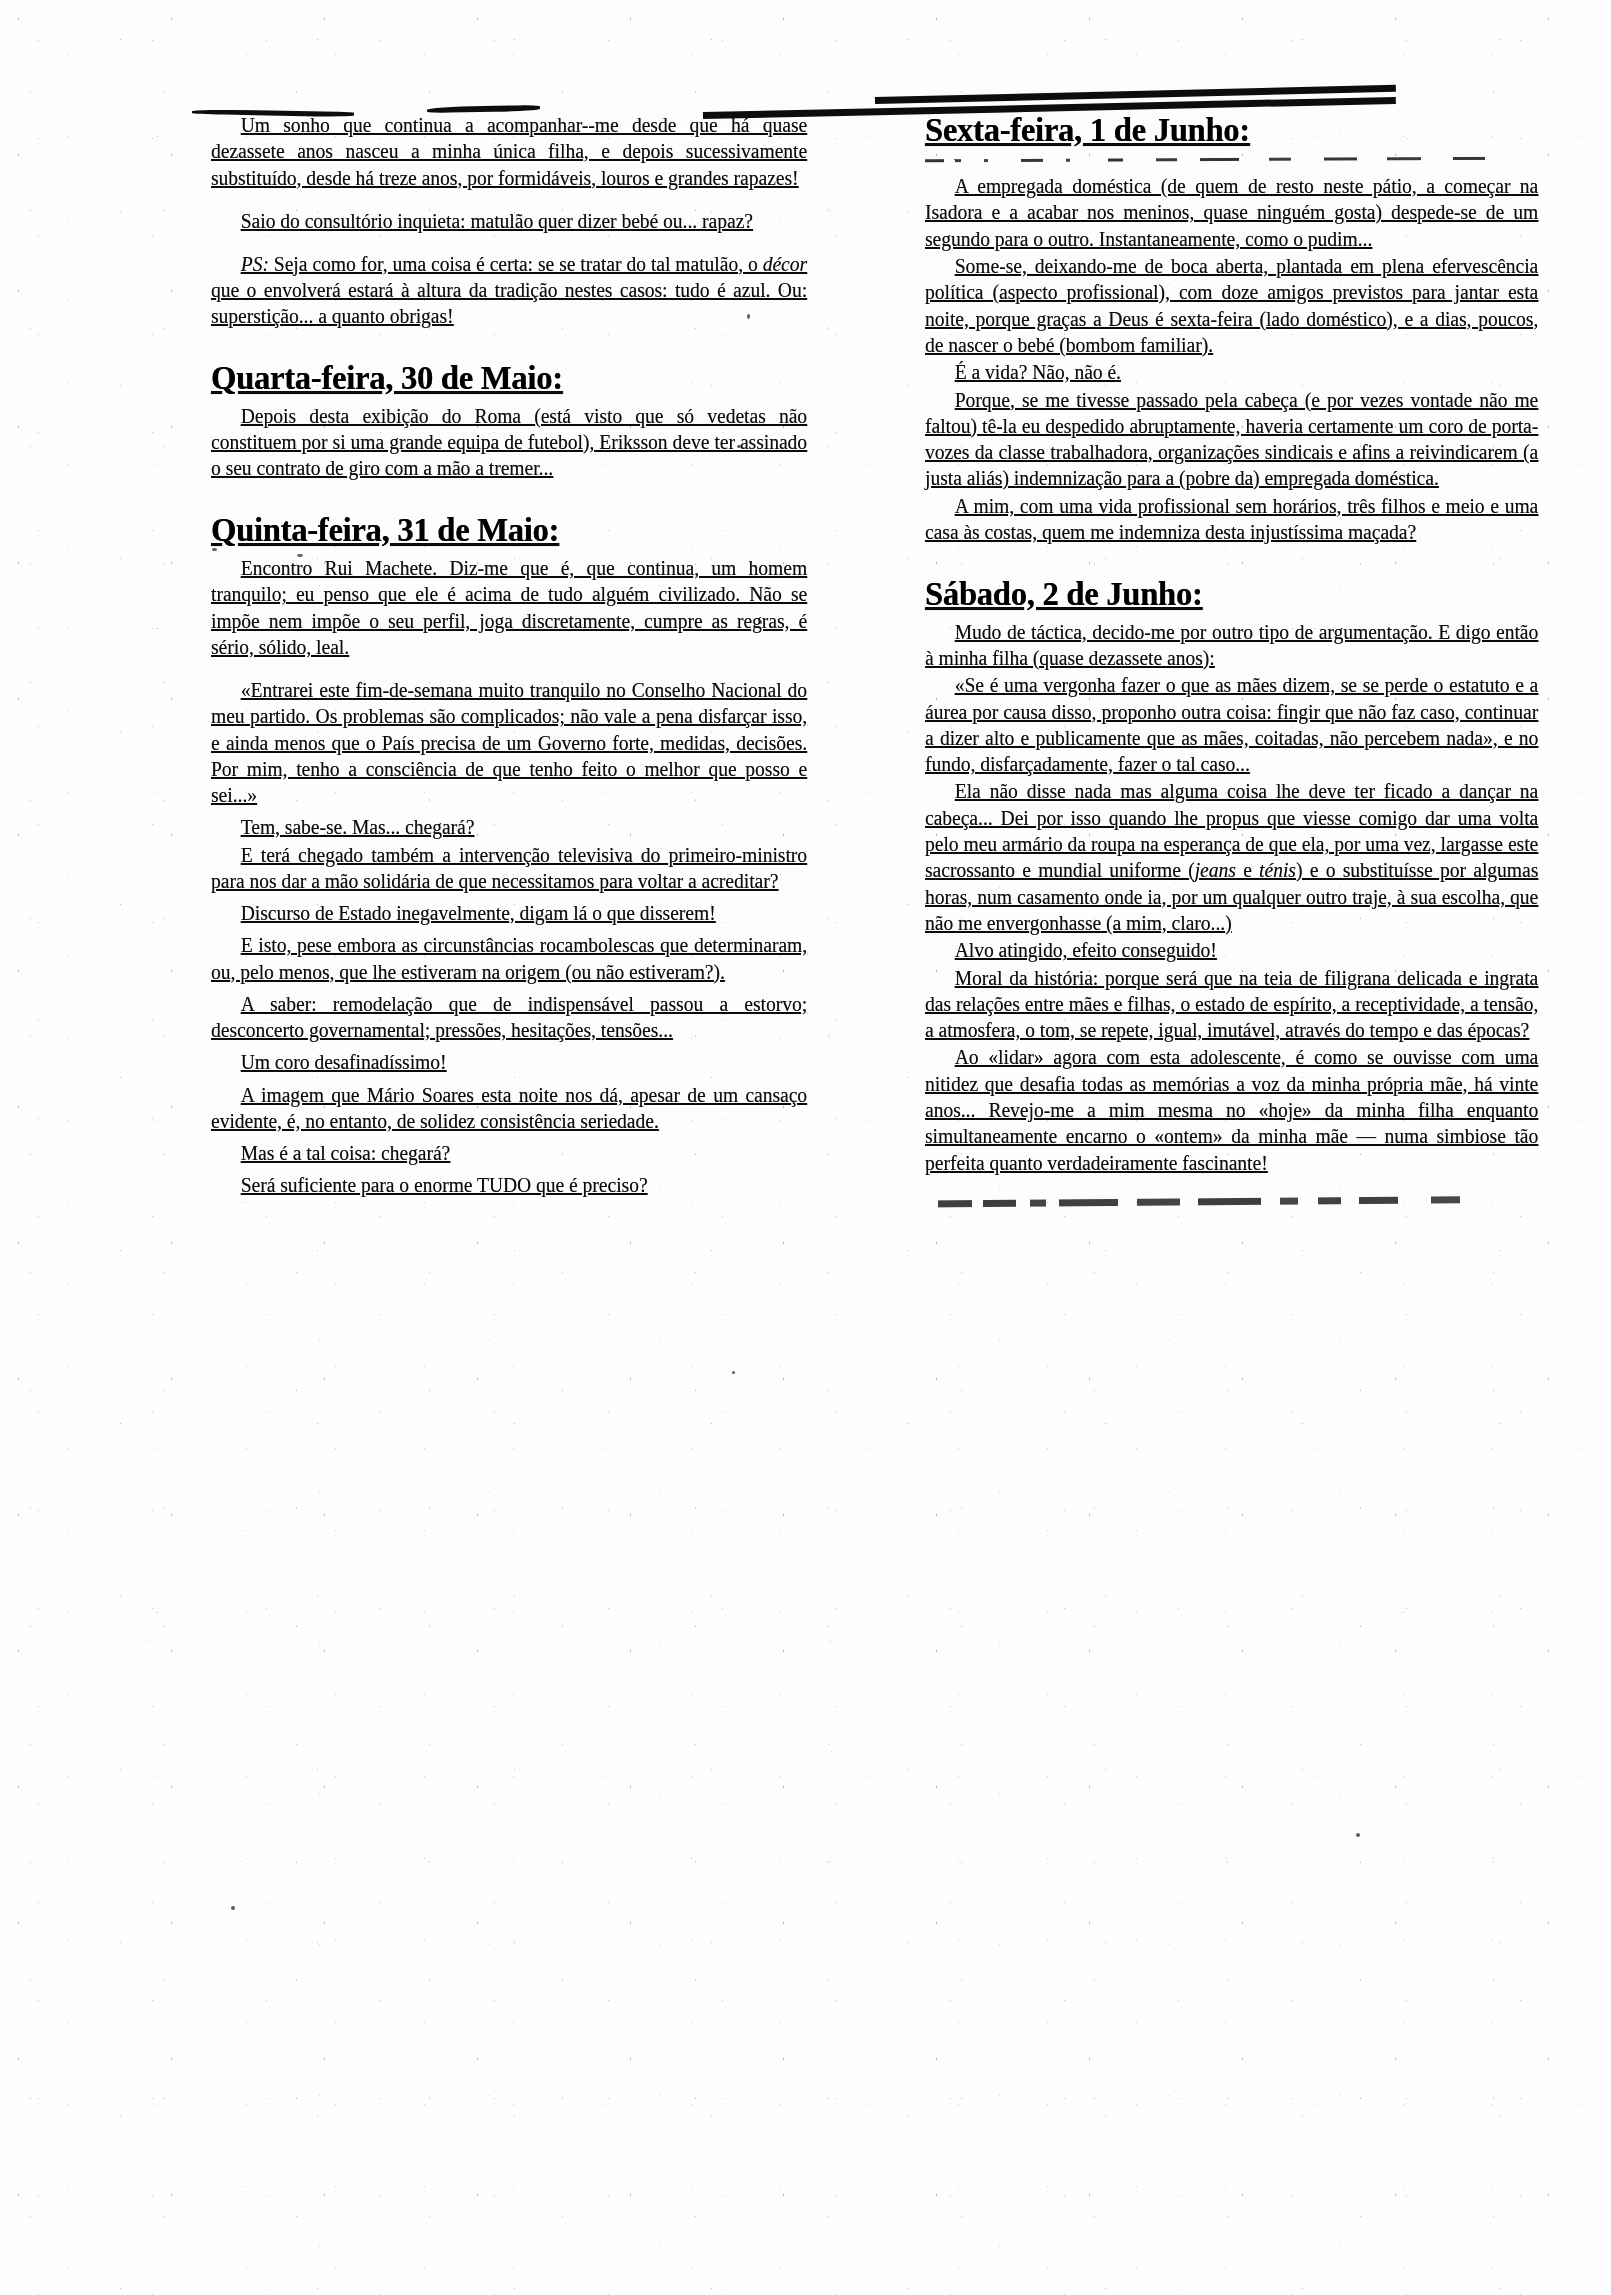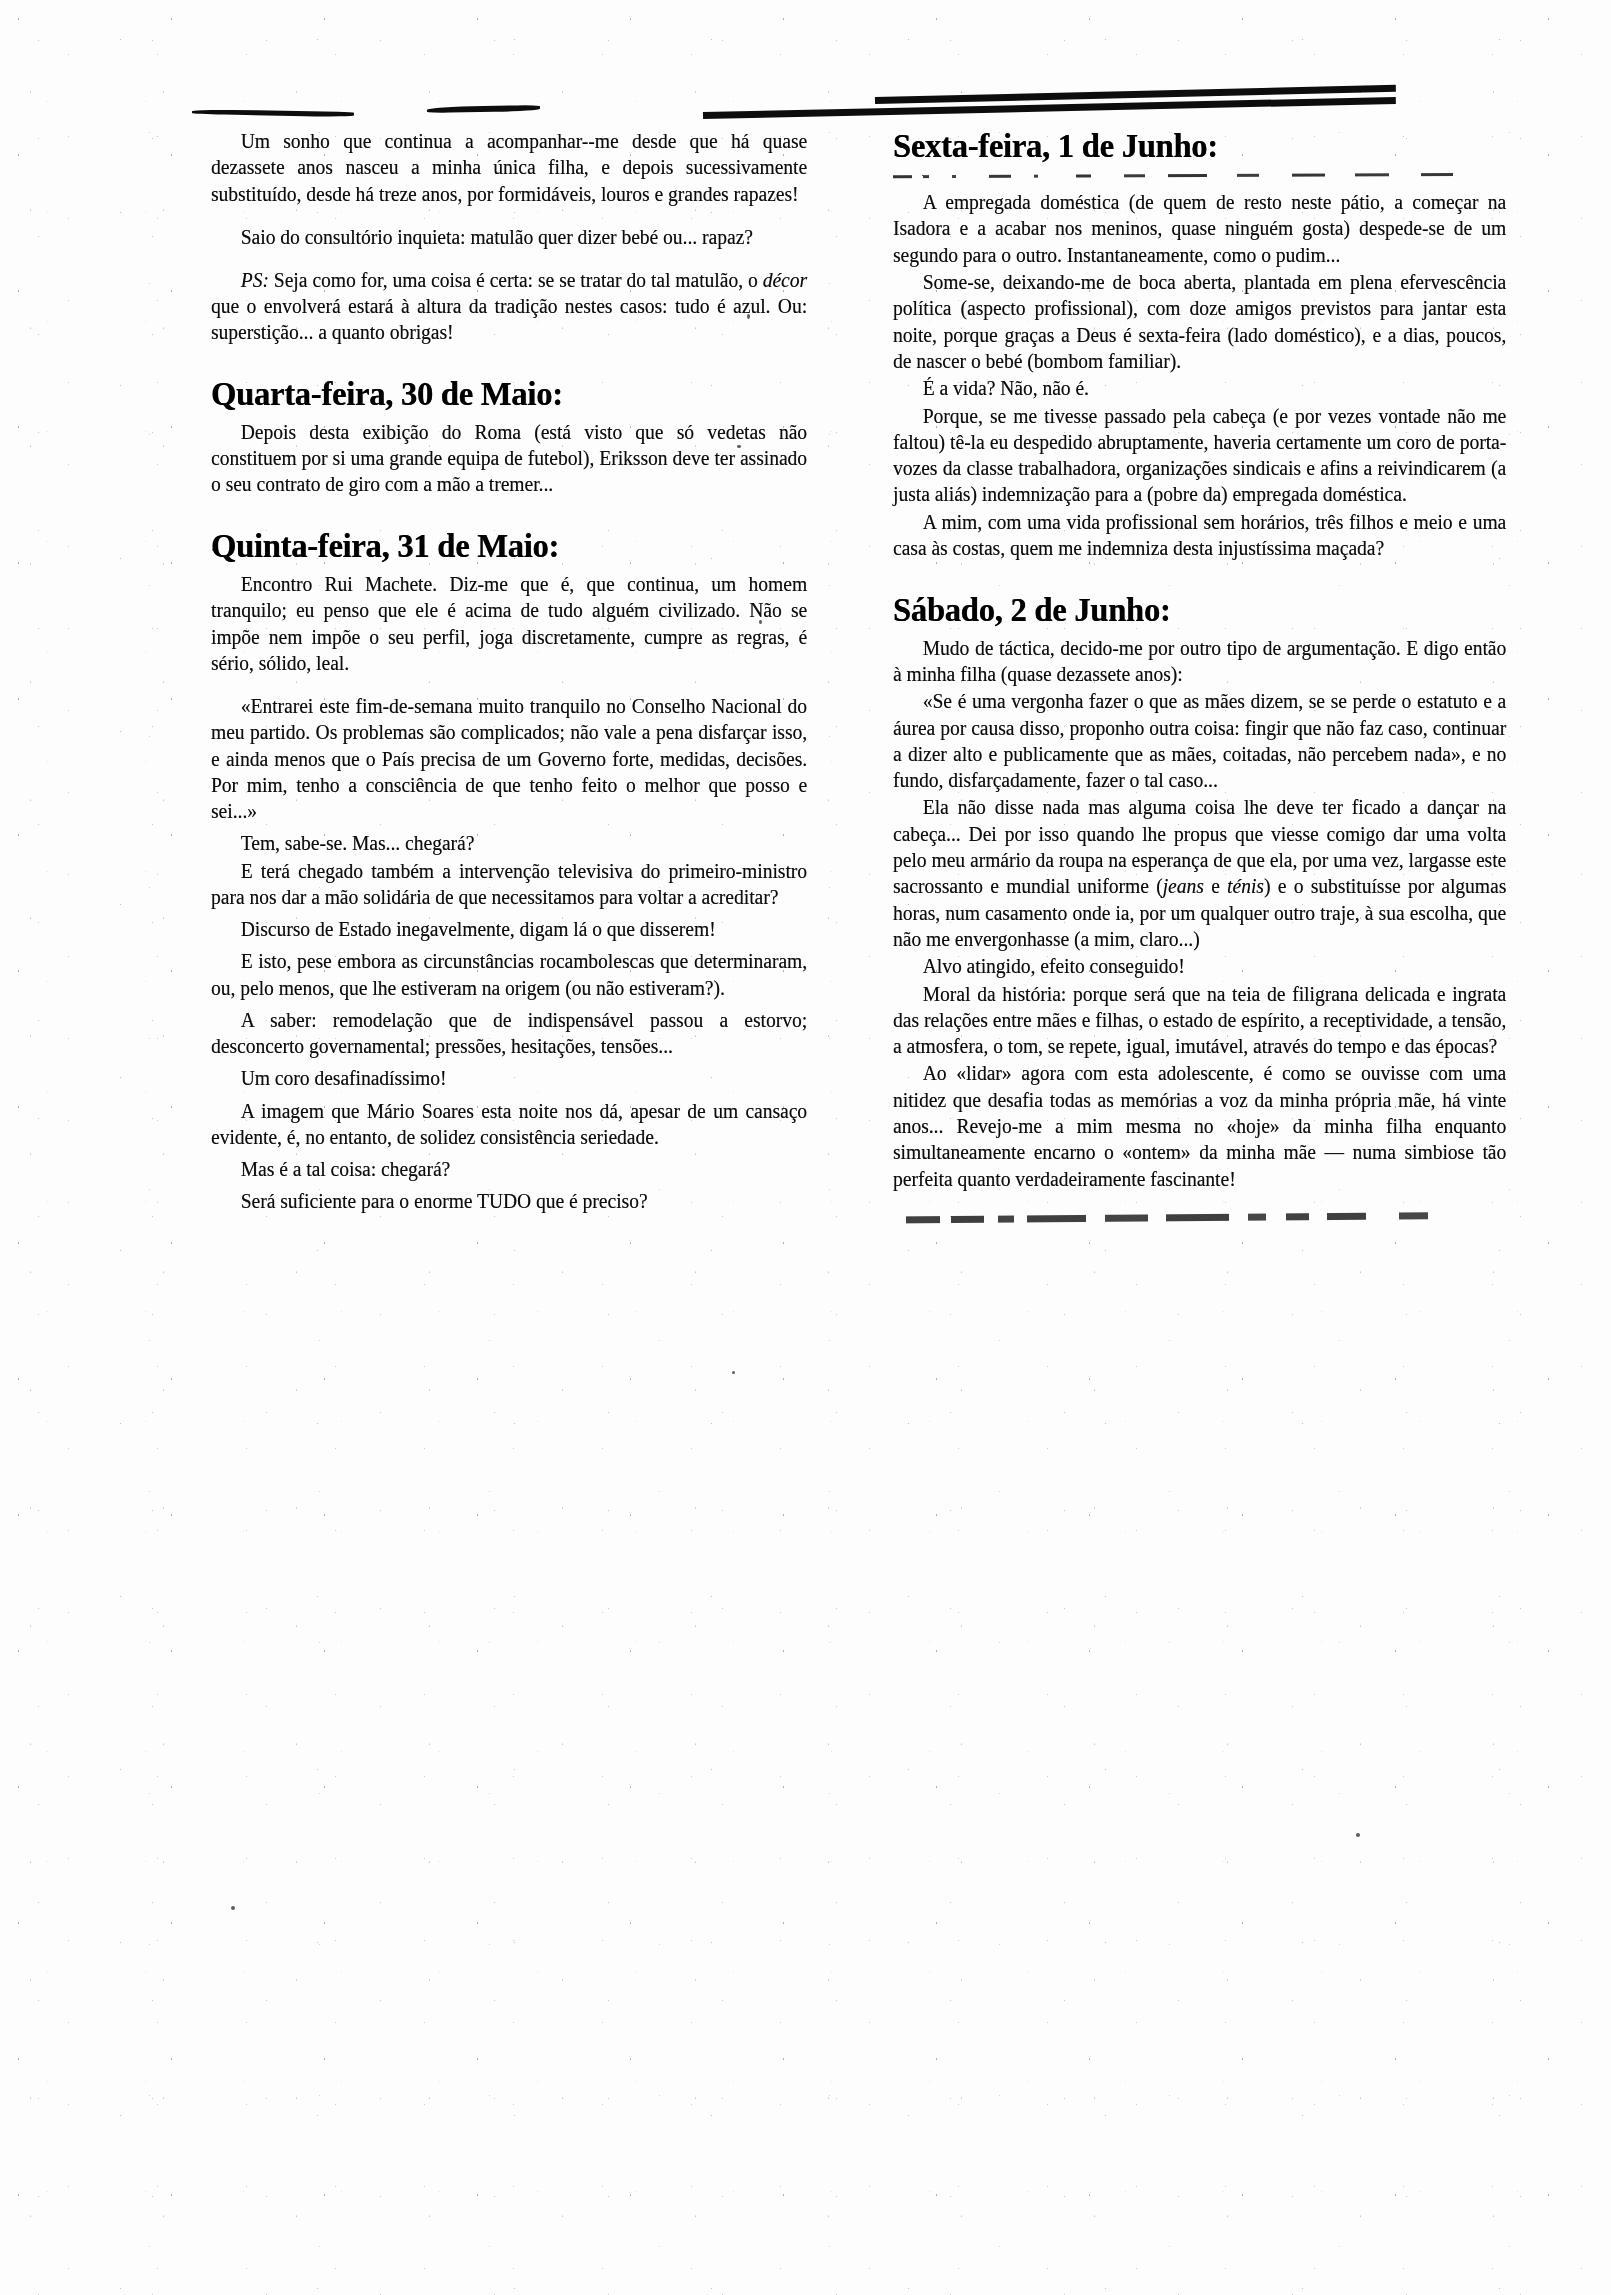--- a/index.html
+++ b/index.html
@@ -49,29 +49,30 @@
   }
   .top-rule.r1 { left: 192px;  top: 109px; width: 162px; height: 5.4px;  transform: rotate(1.1deg);  border-radius: 40% 10% 30% 20%; }
   .top-rule.r2 { left: 427px;  top: 107px; width: 113px; height: 5.9px;  transform: rotate(-1.0deg); border-radius: 50% 20% 40% 20%; }
   .top-rule.r3 { left: 703px; top: 112px; width: 693px; height: 6.9px; transform: rotate(-1.25deg); }
   .top-rule.r4 { left: 875px; top: 97px; width: 521px; height: 7.4px; transform: rotate(-1.35deg); }
 
   
   #columns {
     position: absolute;
     left: 0; right: 0;
-    top: 128px;
+    top: 112px;
     display: flex;
-    gap: 4px;
+    gap: 12px;
+    text-decoration: underline;
   }
   .col {
     box-sizing: border-box;
   }
   .col-left  { width: 634px; margin-left: 211px; padding-right: 22.6px; }
-  .col-right { width: 629px; margin-left: 44px; }
+  .col-right { width: 629px; margin-left: 68px; }
 
   
   .day-heading {
     font-family: "Liberation Serif", "DejaVu Serif", serif;
     font-weight: 700;
     font-size: 34px;
     line-height: 1.06;
     letter-spacing: -0.3px;
     margin: 30.5px 0 6.9px 0;
     color: #000;

